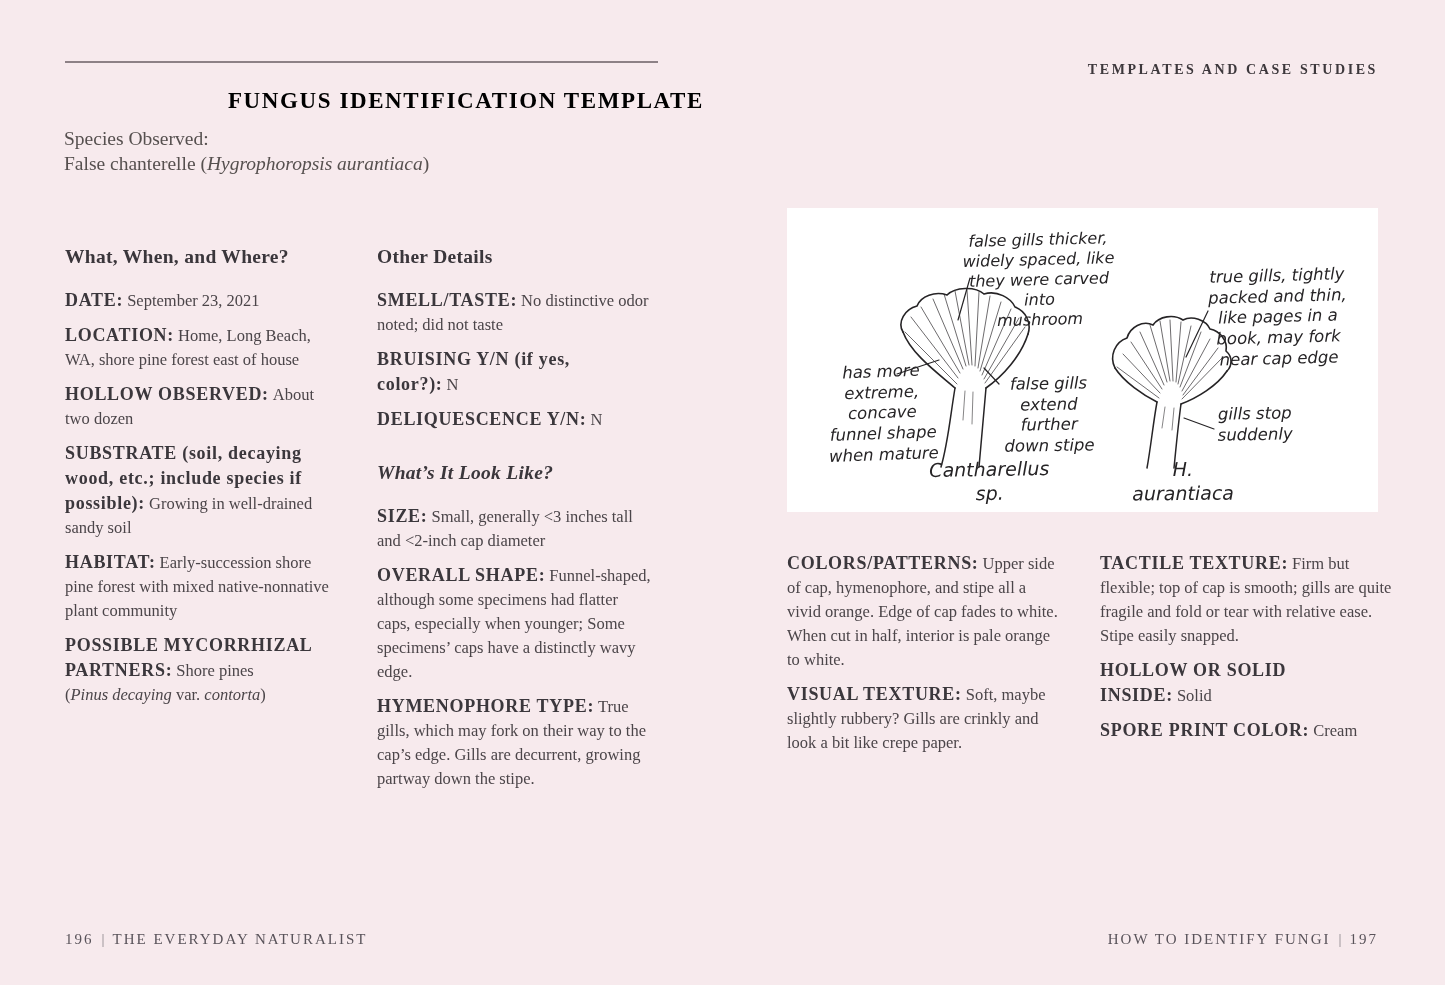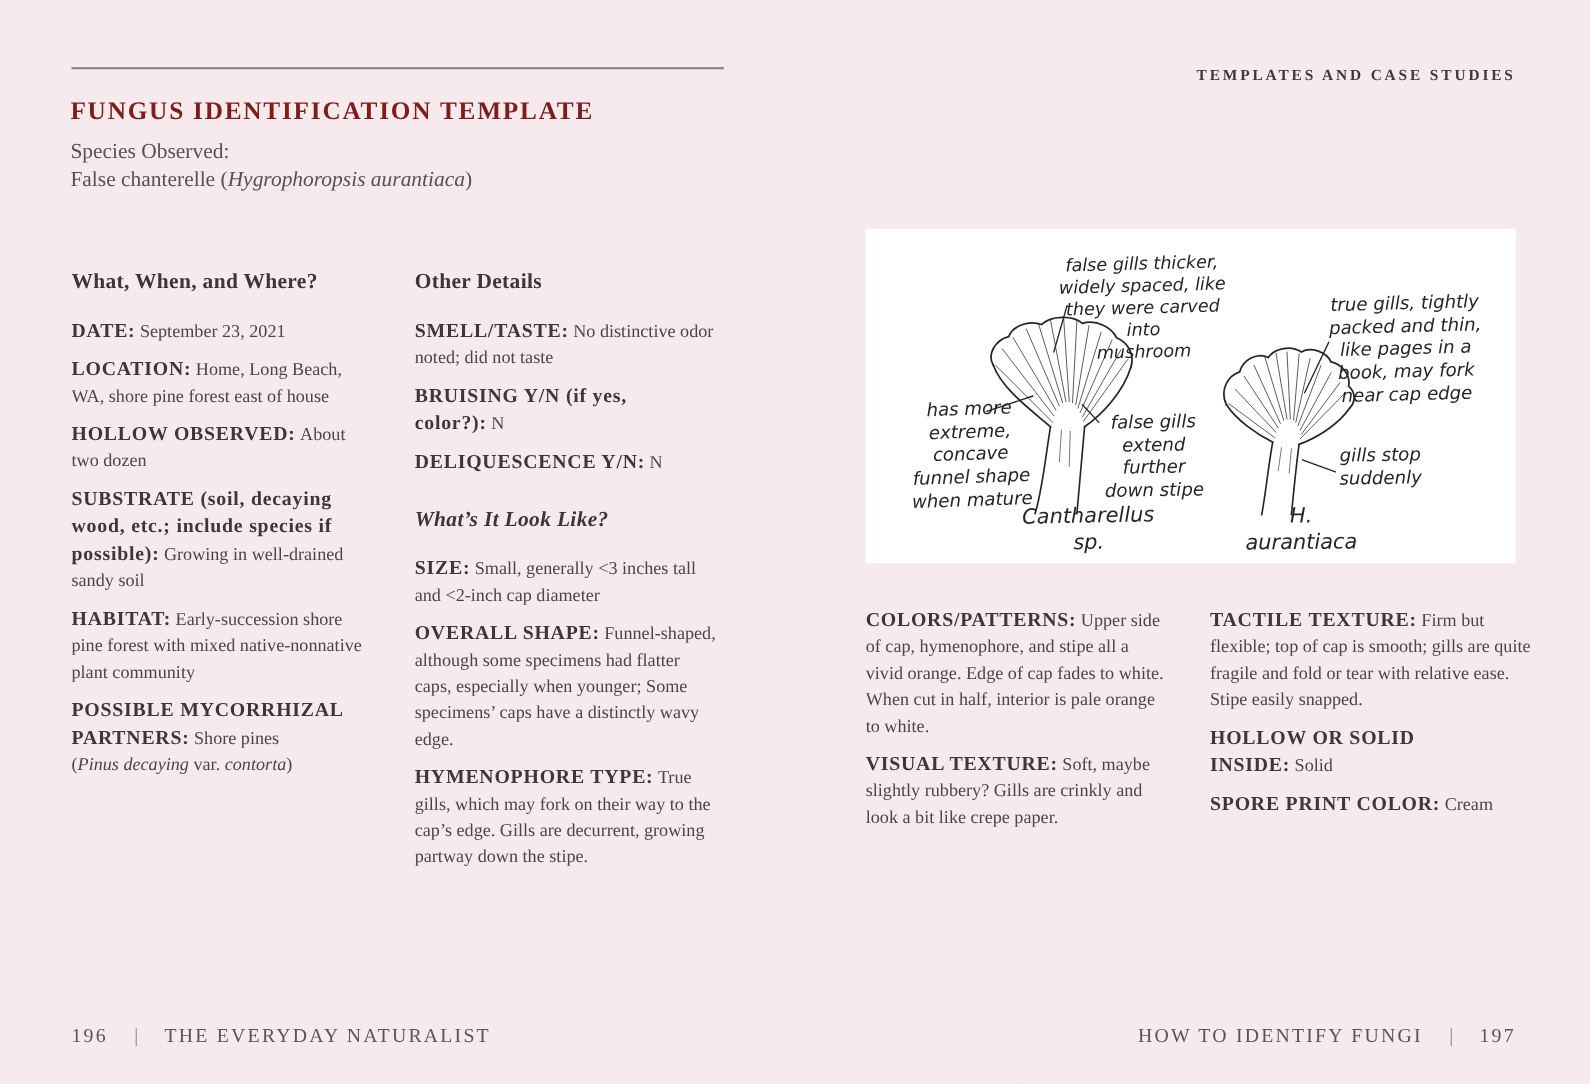--- a/index.html
+++ b/index.html
@@ -9,21 +9,21 @@
     width:1445px;height:985px;
     background:#f7eaed;
     overflow:hidden;
     font-family:"Liberation Serif","DejaVu Serif",serif;
     color:#4b4549;
   }
   
   .rule{position:absolute;left:65px;top:61px;width:593px;height:2px;background:#8d8186;}
   .doc-title{
     position:absolute;left:64px;top:88px;width:640px;
-    font-size:23px;font-weight:700;letter-spacing:1.6px;color:#7f1d1d;
+    font-size:23px;font-weight:700;letter-spacing:1.6px;color:#000000;text-align:right;
   }
   .species-block{
     position:absolute;left:64px;top:126px;width:640px;
     font-size:19.5px;line-height:25px;color:#56504f;
   }
   .col{position:absolute;}
   .col-h{
     font-size:19.5px;font-weight:700;letter-spacing:.3px;color:#3a363b;
     margin:0 0 20px 0;
   }
@@ -38,22 +38,22 @@
   .colB{left:377px;top:246px;width:276px;}
   .colC{left:787px;top:551px;width:272px;}
   .colD{left:1100px;top:551px;width:292px;}
   
   .running-head{
     position:absolute;top:62px;right:67px;
     font-size:14px;font-weight:700;letter-spacing:2.6px;color:#3d383c;
   }
   .footer{
     position:absolute;top:931px;
-    font-size:18px;letter-spacing:2px;color:#59535a;
-    display:flex;align-items:center;gap:24px;
+    font-size:15px;letter-spacing:2px;color:#59535a;
+    display:flex;align-items:center;gap:8px;
   }
   .footer-left{left:65px;}
   .footer-right{right:67px;}
   .footer .sep{color:#8a8489;letter-spacing:0;}
   
   .sketch-box{
     position:absolute;left:787px;top:208px;width:591px;height:304px;
     background:#ffffff;
   }
   .sketch-box svg{position:absolute;left:0;top:0;}

